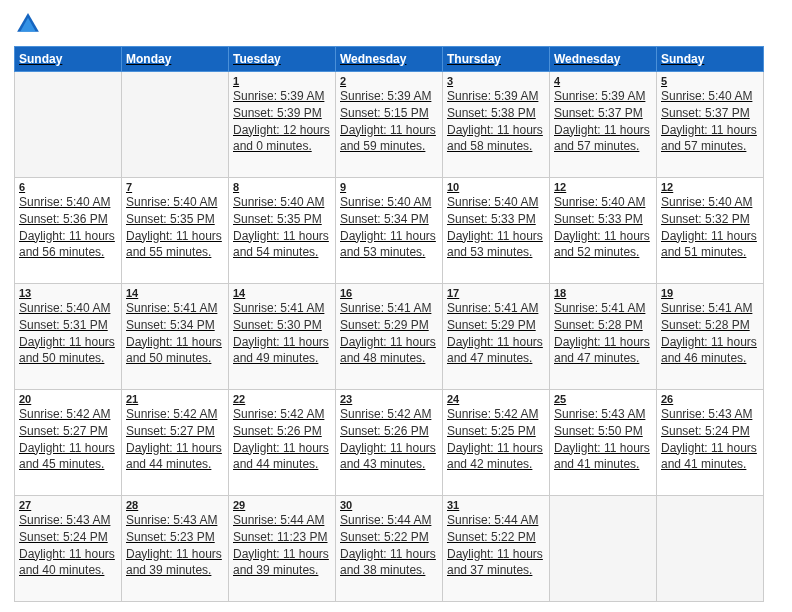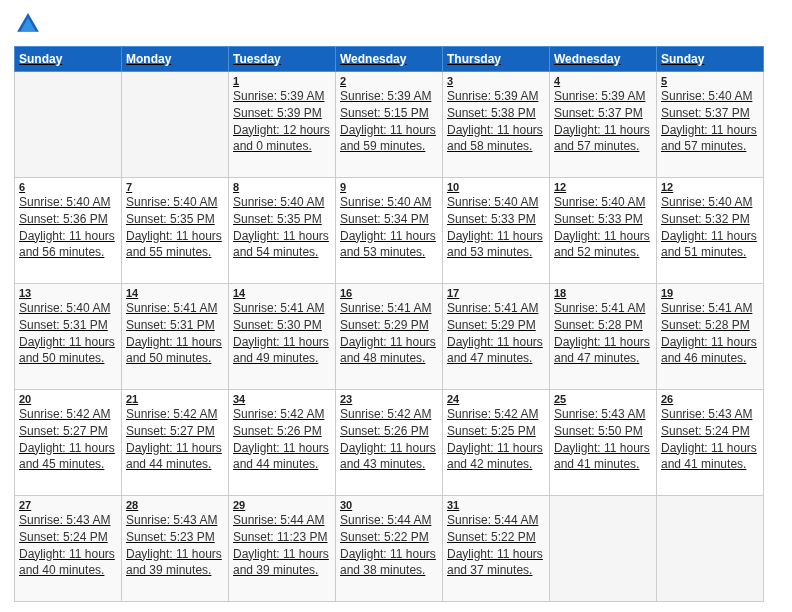--- a/index.html
+++ b/index.html
@@ -228,21 +228,21 @@
           <td>
             <span class="day-num">13</span>
             <div class="day-info">Sunrise: 5:40 AM
 Sunset: 5:31 PM
 Daylight: 11 hours
 and 50 minutes.</div>
           </td>
           <td>
             <span class="day-num">14</span>
             <div class="day-info">Sunrise: 5:41 AM
-Sunset: 5:31 PM
+Sunset: 5:34 PM
 Daylight: 11 hours
 and 50 minutes.</div>
           </td>
           <td>
             <span class="day-num">14</span>
             <div class="day-info">Sunrise: 5:41 AM
 Sunset: 5:30 PM
 Daylight: 11 hours
 and 49 minutes.</div>
           </td>
@@ -284,21 +284,21 @@
 and 45 minutes.</div>
           </td>
           <td>
             <span class="day-num">21</span>
             <div class="day-info">Sunrise: 5:42 AM
 Sunset: 5:27 PM
 Daylight: 11 hours
 and 44 minutes.</div>
           </td>
           <td>
-            <span class="day-num">34</span>
+            <span class="day-num">22</span>
             <div class="day-info">Sunrise: 5:42 AM
 Sunset: 5:26 PM
 Daylight: 11 hours
 and 44 minutes.</div>
           </td>
           <td>
             <span class="day-num">23</span>
             <div class="day-info">Sunrise: 5:42 AM
 Sunset: 5:26 PM
 Daylight: 11 hours

